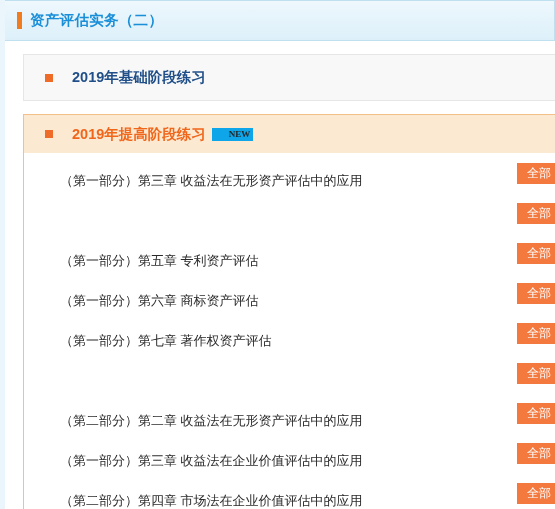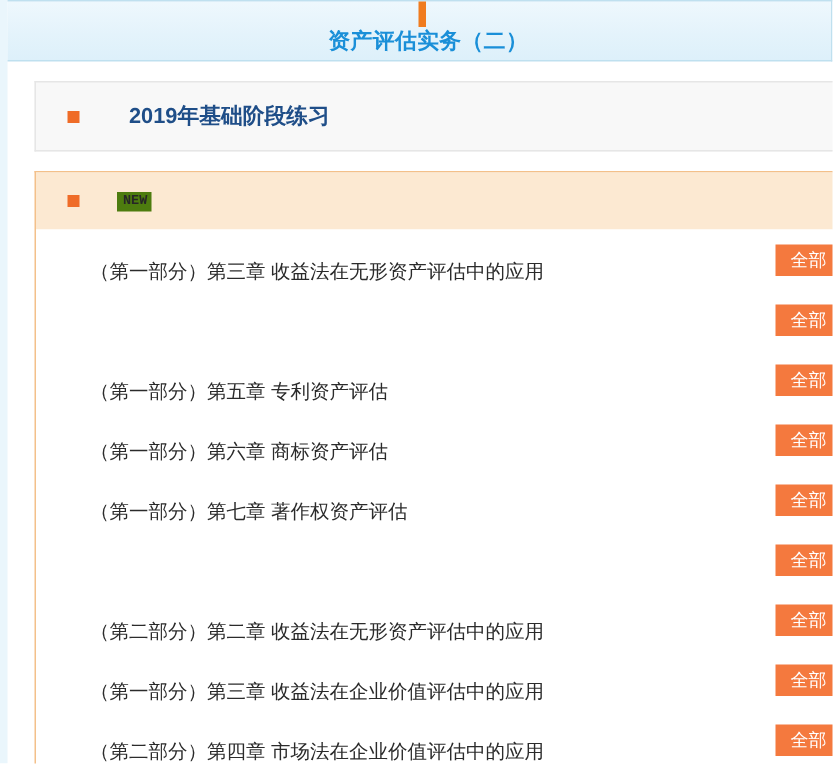--- a/index.html
+++ b/index.html
@@ -28,21 +28,20 @@
   .course-header {
     position: relative;
     height: 41px;
     margin-left: 0px;
     background: linear-gradient(to bottom, #eef8fd 0%, #e4f3fb 55%, #ddf0fa 100%);
     border: 1px solid #bfe0ef;
     border-left: none;
     display: flex;
     align-items: center;
     padding-left: 12px;
-    flex-direction: column;
   }
   .title-bar-accent {
     width: 5px;
     height: 17px;
     background: #f07c1f;
     margin-right: 8px;
     flex: 0 0 auto;
   }
   .course-title {
     color: #1a8fd8;
@@ -77,21 +76,20 @@
     height: 8px;
     background: #ef6c28;
     margin-right: 19px;
     flex: 0 0 auto;
   }
   .section.collapsed .section-title {
     color: #1f4e88;
     font-size: 14.5px;
     font-weight: bold;
     white-space: nowrap;
-    margin-left: 14px;
   }
 
   
   .section.expanded {
     border: 1px solid #f3c08a;
     border-right: none;
     background: #ffffff;
     margin-right: -8px;
   }
   .section.expanded .section-head {
@@ -111,27 +109,27 @@
   }
   .section.expanded .section-title {
     color: #f0671c;
     font-size: 14.5px;
     font-weight: bold;
     white-space: nowrap;
   }
   .new-badge {
     display: inline-block;
     margin-left: 6px;
-    background: #4d7c0f;
+    background: #0ea5e9;
     color: #262626;
     font-size: 9px;
     font-weight: bold;
     line-height: 11px;
-    padding: 1px 3px 1px 4px;
-    font-family: Liberation Mono, monospace;
+    padding: 1px 3px 1px 17px;
+    font-family: Liberation Serif, serif;
     letter-spacing: 0px;
     vertical-align: 2px;
   }
 
   
   .chapter-list {
     background: #ffffff;
     padding: 0;
     margin: 0;
     list-style: none;
@@ -179,20 +177,21 @@
     <div class="section collapsed">
       <div class="section-head">
         <span class="bullet"></span>
         <span class="section-title">2019年基础阶段练习</span>
       </div>
     </div>
 
     <div class="section expanded">
       <div class="section-head">
         <span class="bullet"></span>
+        <span class="section-title">2019年提高阶段练习</span>
         <span class="new-badge">NEW</span>
       </div>
 
       <ul class="chapter-list">
 
         <li class="chapter-row">
           <span class="chapter-label">（第一部分）第三章  收益法在无形资产评估中的应用</span>
           <span class="all-btn">全部</span>
         </li>
 

